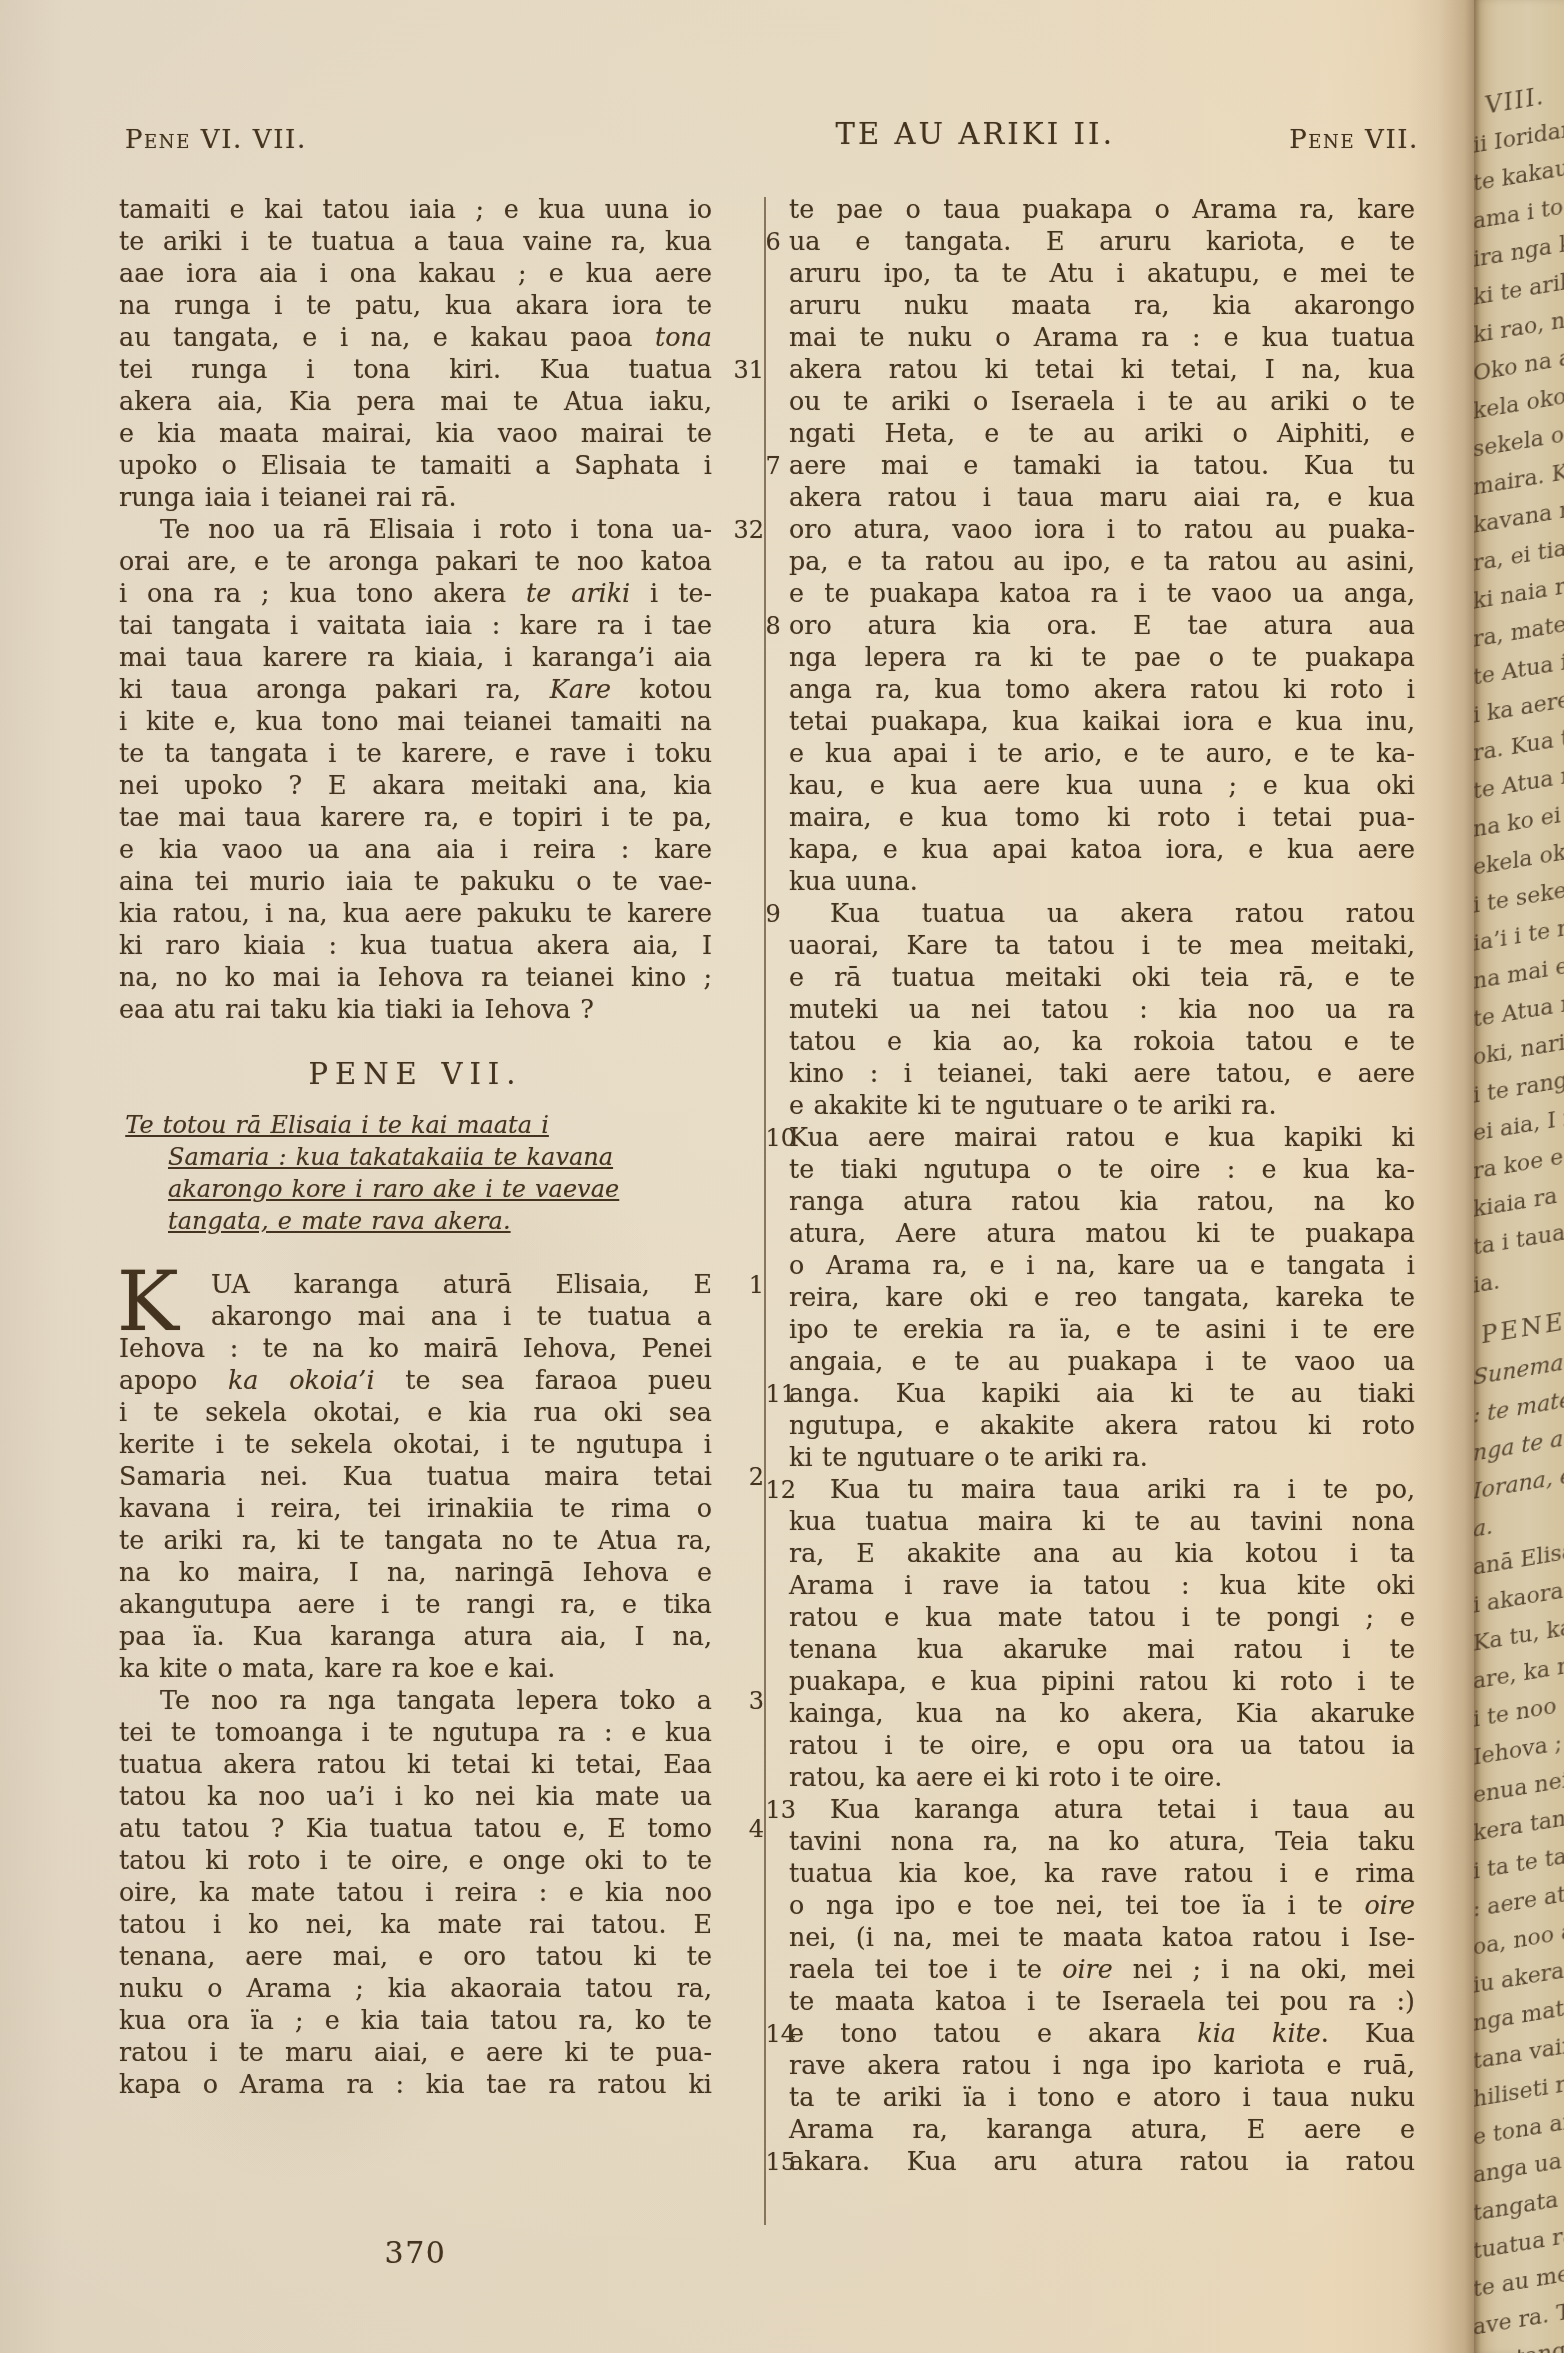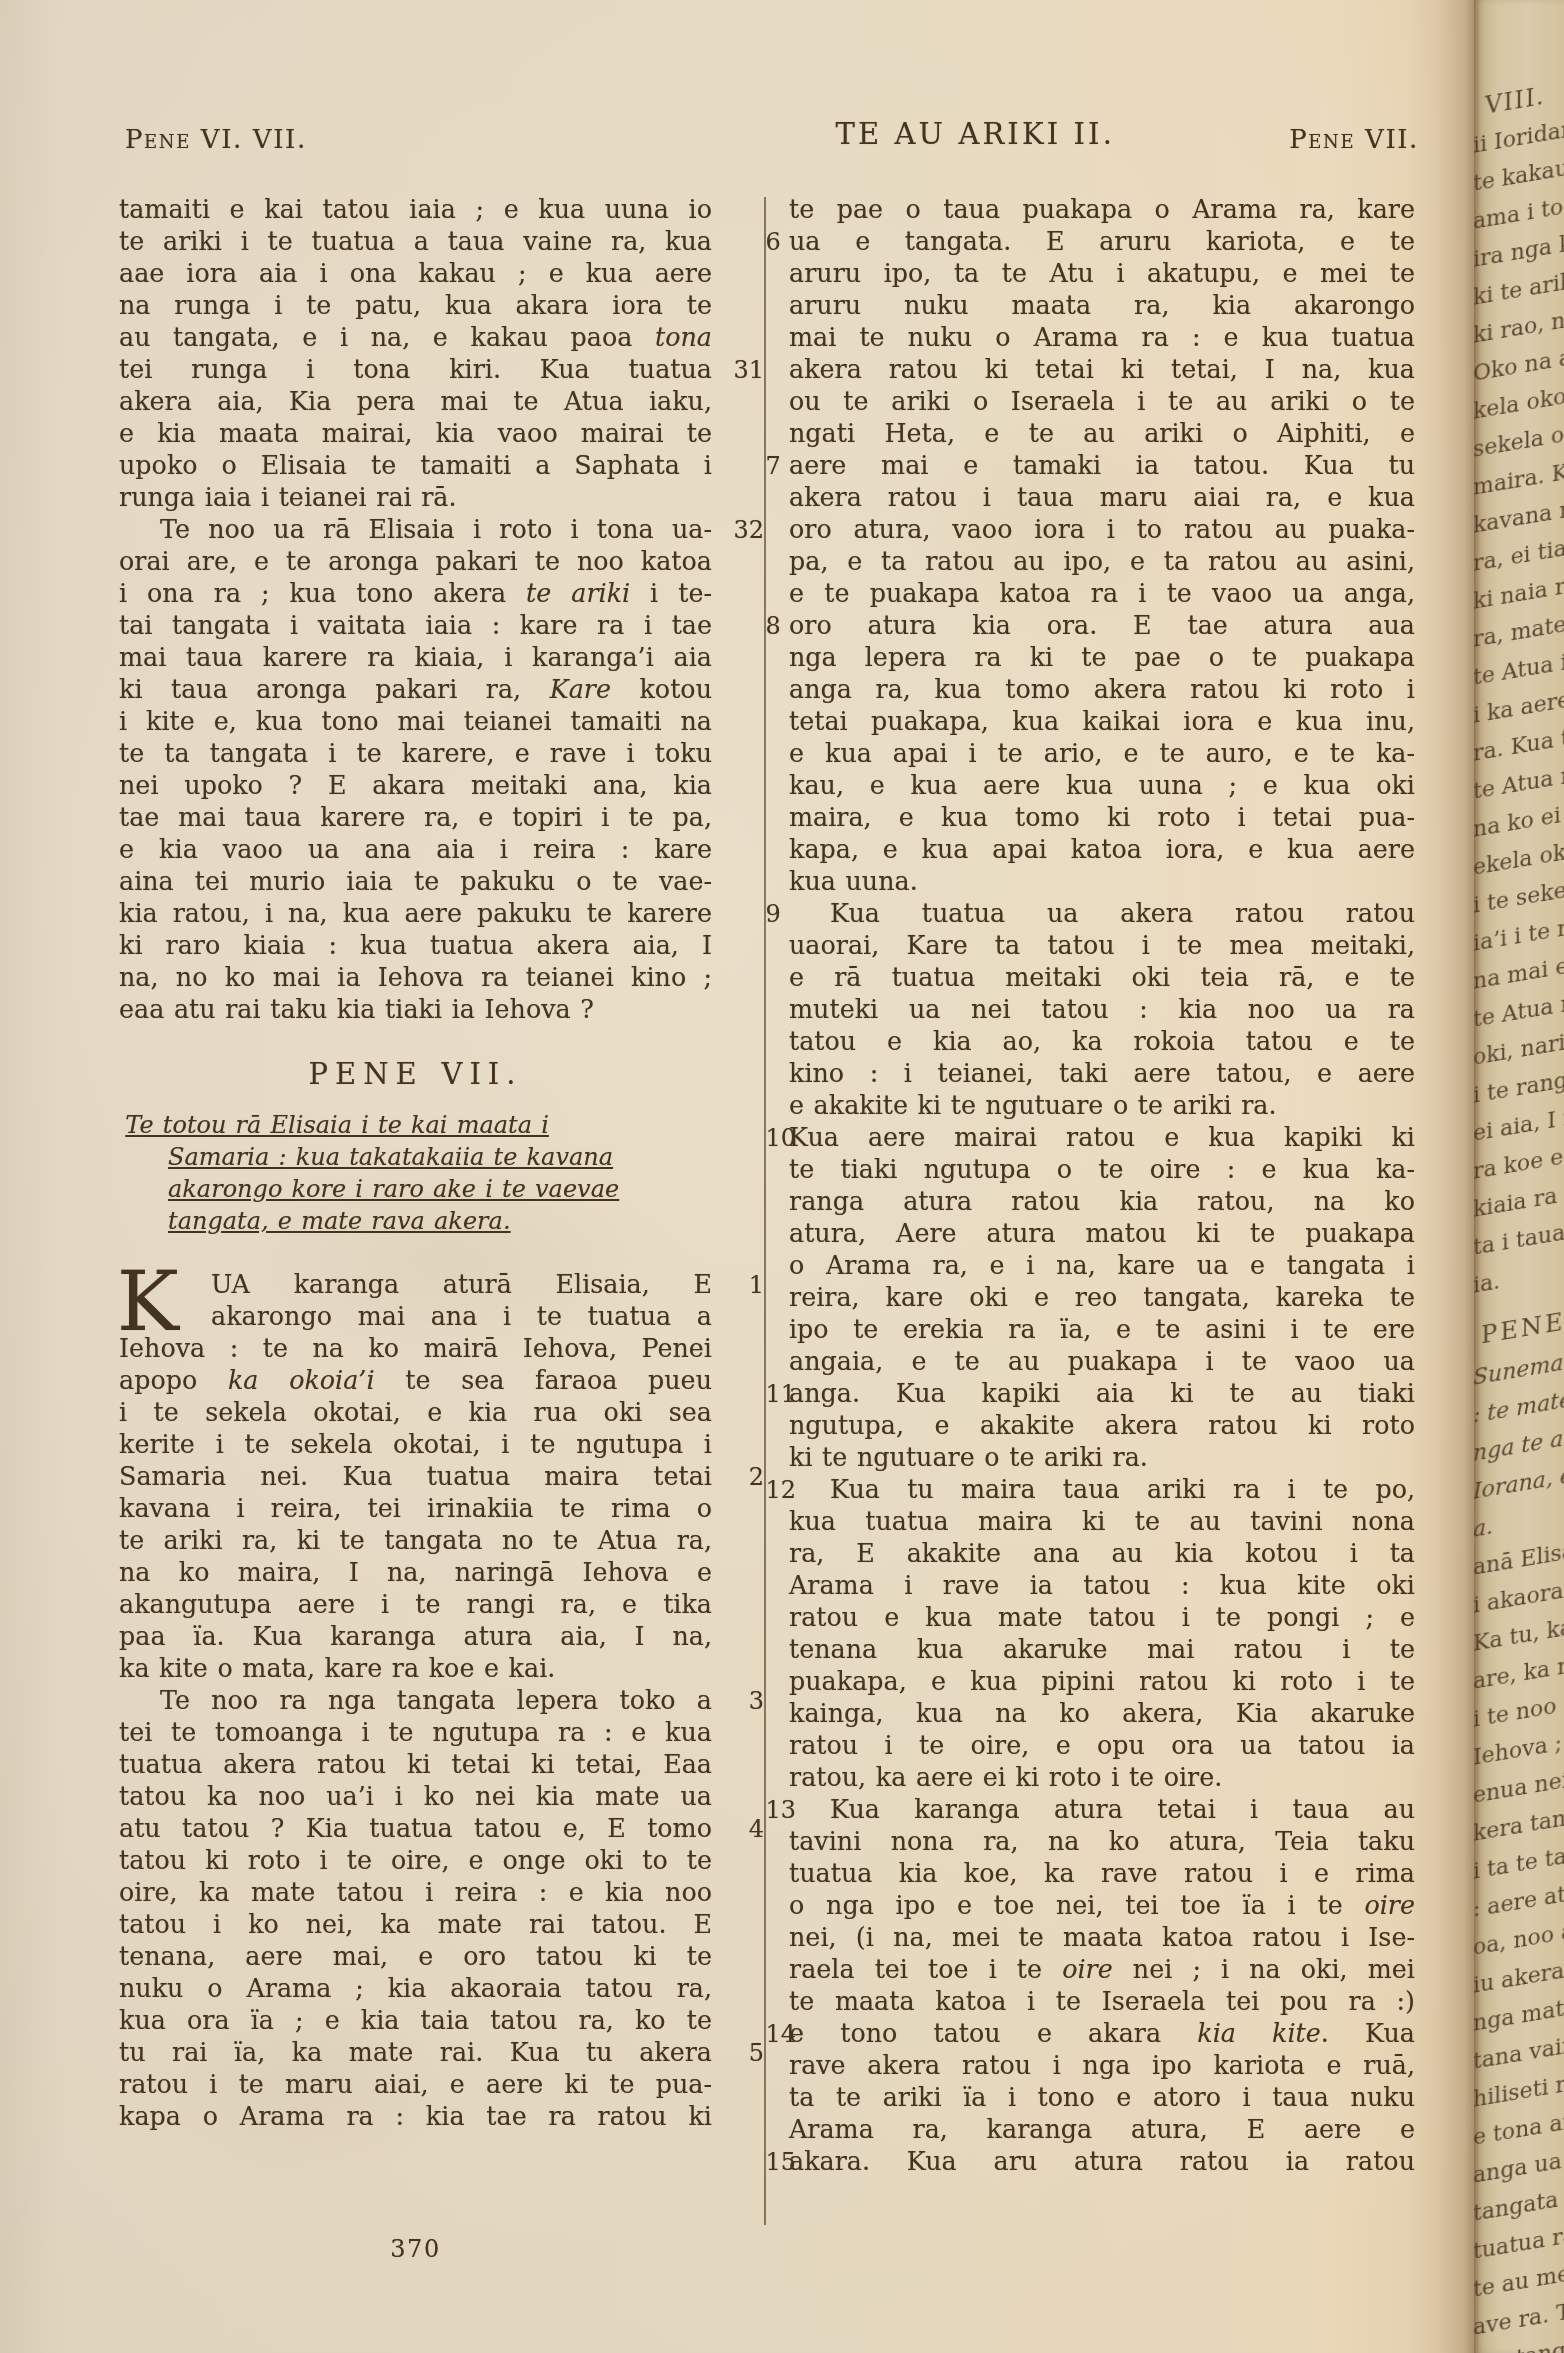--- a/index.html
+++ b/index.html
@@ -46,21 +46,21 @@
     text-shadow:0 0 0.8px rgba(68,51,31,.5);}
 
   .chapter-heading{margin:31px 0 17px;text-align:center;text-align-last:center;
     font-size:29px;line-height:36px;letter-spacing:7px;}
   .summary{font-style:italic;font-size:24px;line-height:32px;text-decoration:underline;}
   .summary .sline{padding-left:6.3px;white-space:nowrap;}
   .summary .sline.hang{padding-left:49px;}
   .vblock.hasdrop{margin-top:31px;}
 
   .pagenum{position:absolute;top:2235px;left:119px;width:593px;text-align:center;
-    font-size:24px;letter-spacing:1.6px;text-shadow:0 0 0.8px rgba(68,51,31,.4);}
+    font-size:30px;letter-spacing:1.6px;text-shadow:0 0 0.8px rgba(68,51,31,.4);}
 
   .divider{position:absolute;left:764px;top:197px;width:2px;height:2028px;
     background:#5a452c;opacity:.68;}
 
   .crease{position:absolute;left:1407px;top:0;width:67px;height:2354px;
     background:linear-gradient(90deg,rgba(0,0,0,0) 0%,rgba(150,115,70,.10) 45%,rgba(120,88,48,.22) 86%,rgba(95,68,38,.38) 100%);}
 
   .edge{position:absolute;left:1474px;top:0;width:91px;height:2354px;overflow:hidden;
     background:linear-gradient(90deg,#b59a72 0%,#c9b58e 7%,#d6c6a4 26%,#d9cbab 60%,#d3c29c 100%);
     box-shadow:inset 7.8px 0 11px -6.3px rgba(70,50,25,.55);}
@@ -141,21 +141,20 @@
         <div class="line">tei te tomoanga i te ngutupa ra : e kua</div>
         <div class="line">tuatua akera ratou ki tetai ki tetai, Eaa</div>
         <div class="line">tatou ka noo ua’i i ko nei kia mate ua</div>
         <div class="line">atu tatou ?  Kia tuatua tatou e, E tomo<span class="vnum">4</span></div>
         <div class="line">tatou ki roto i te oire, e onge oki to te</div>
         <div class="line">oire, ka mate tatou i reira : e kia noo</div>
         <div class="line">tatou i ko nei, ka mate rai tatou.  E</div>
         <div class="line">tenana, aere mai, e oro tatou ki te</div>
         <div class="line">nuku o Arama ; kia akaoraia tatou ra,</div>
         <div class="line">kua ora ïa ; e kia taia tatou ra, ko te</div>
-        <div class="line">tu rai ïa, ka mate rai.  Kua tu akera<span class="vnum">5</span></div>
         <div class="line">ratou i te maru aiai, e aere ki te pua-</div>
         <div class="line">kapa o Arama ra : kia tae ra ratou ki</div>
       </div>
     </div>
   <div class="divider"></div>
   <div class="col col-right">
       <div class="vblock">
         <div class="line">te pae o taua puakapa o Arama ra, kare</div>
         <div class="line">ua e tangata.  E aruru kariota, e te<span class="vnum">6</span></div>
         <div class="line">aruru ipo, ta te Atu i akatupu, e mei te</div>

